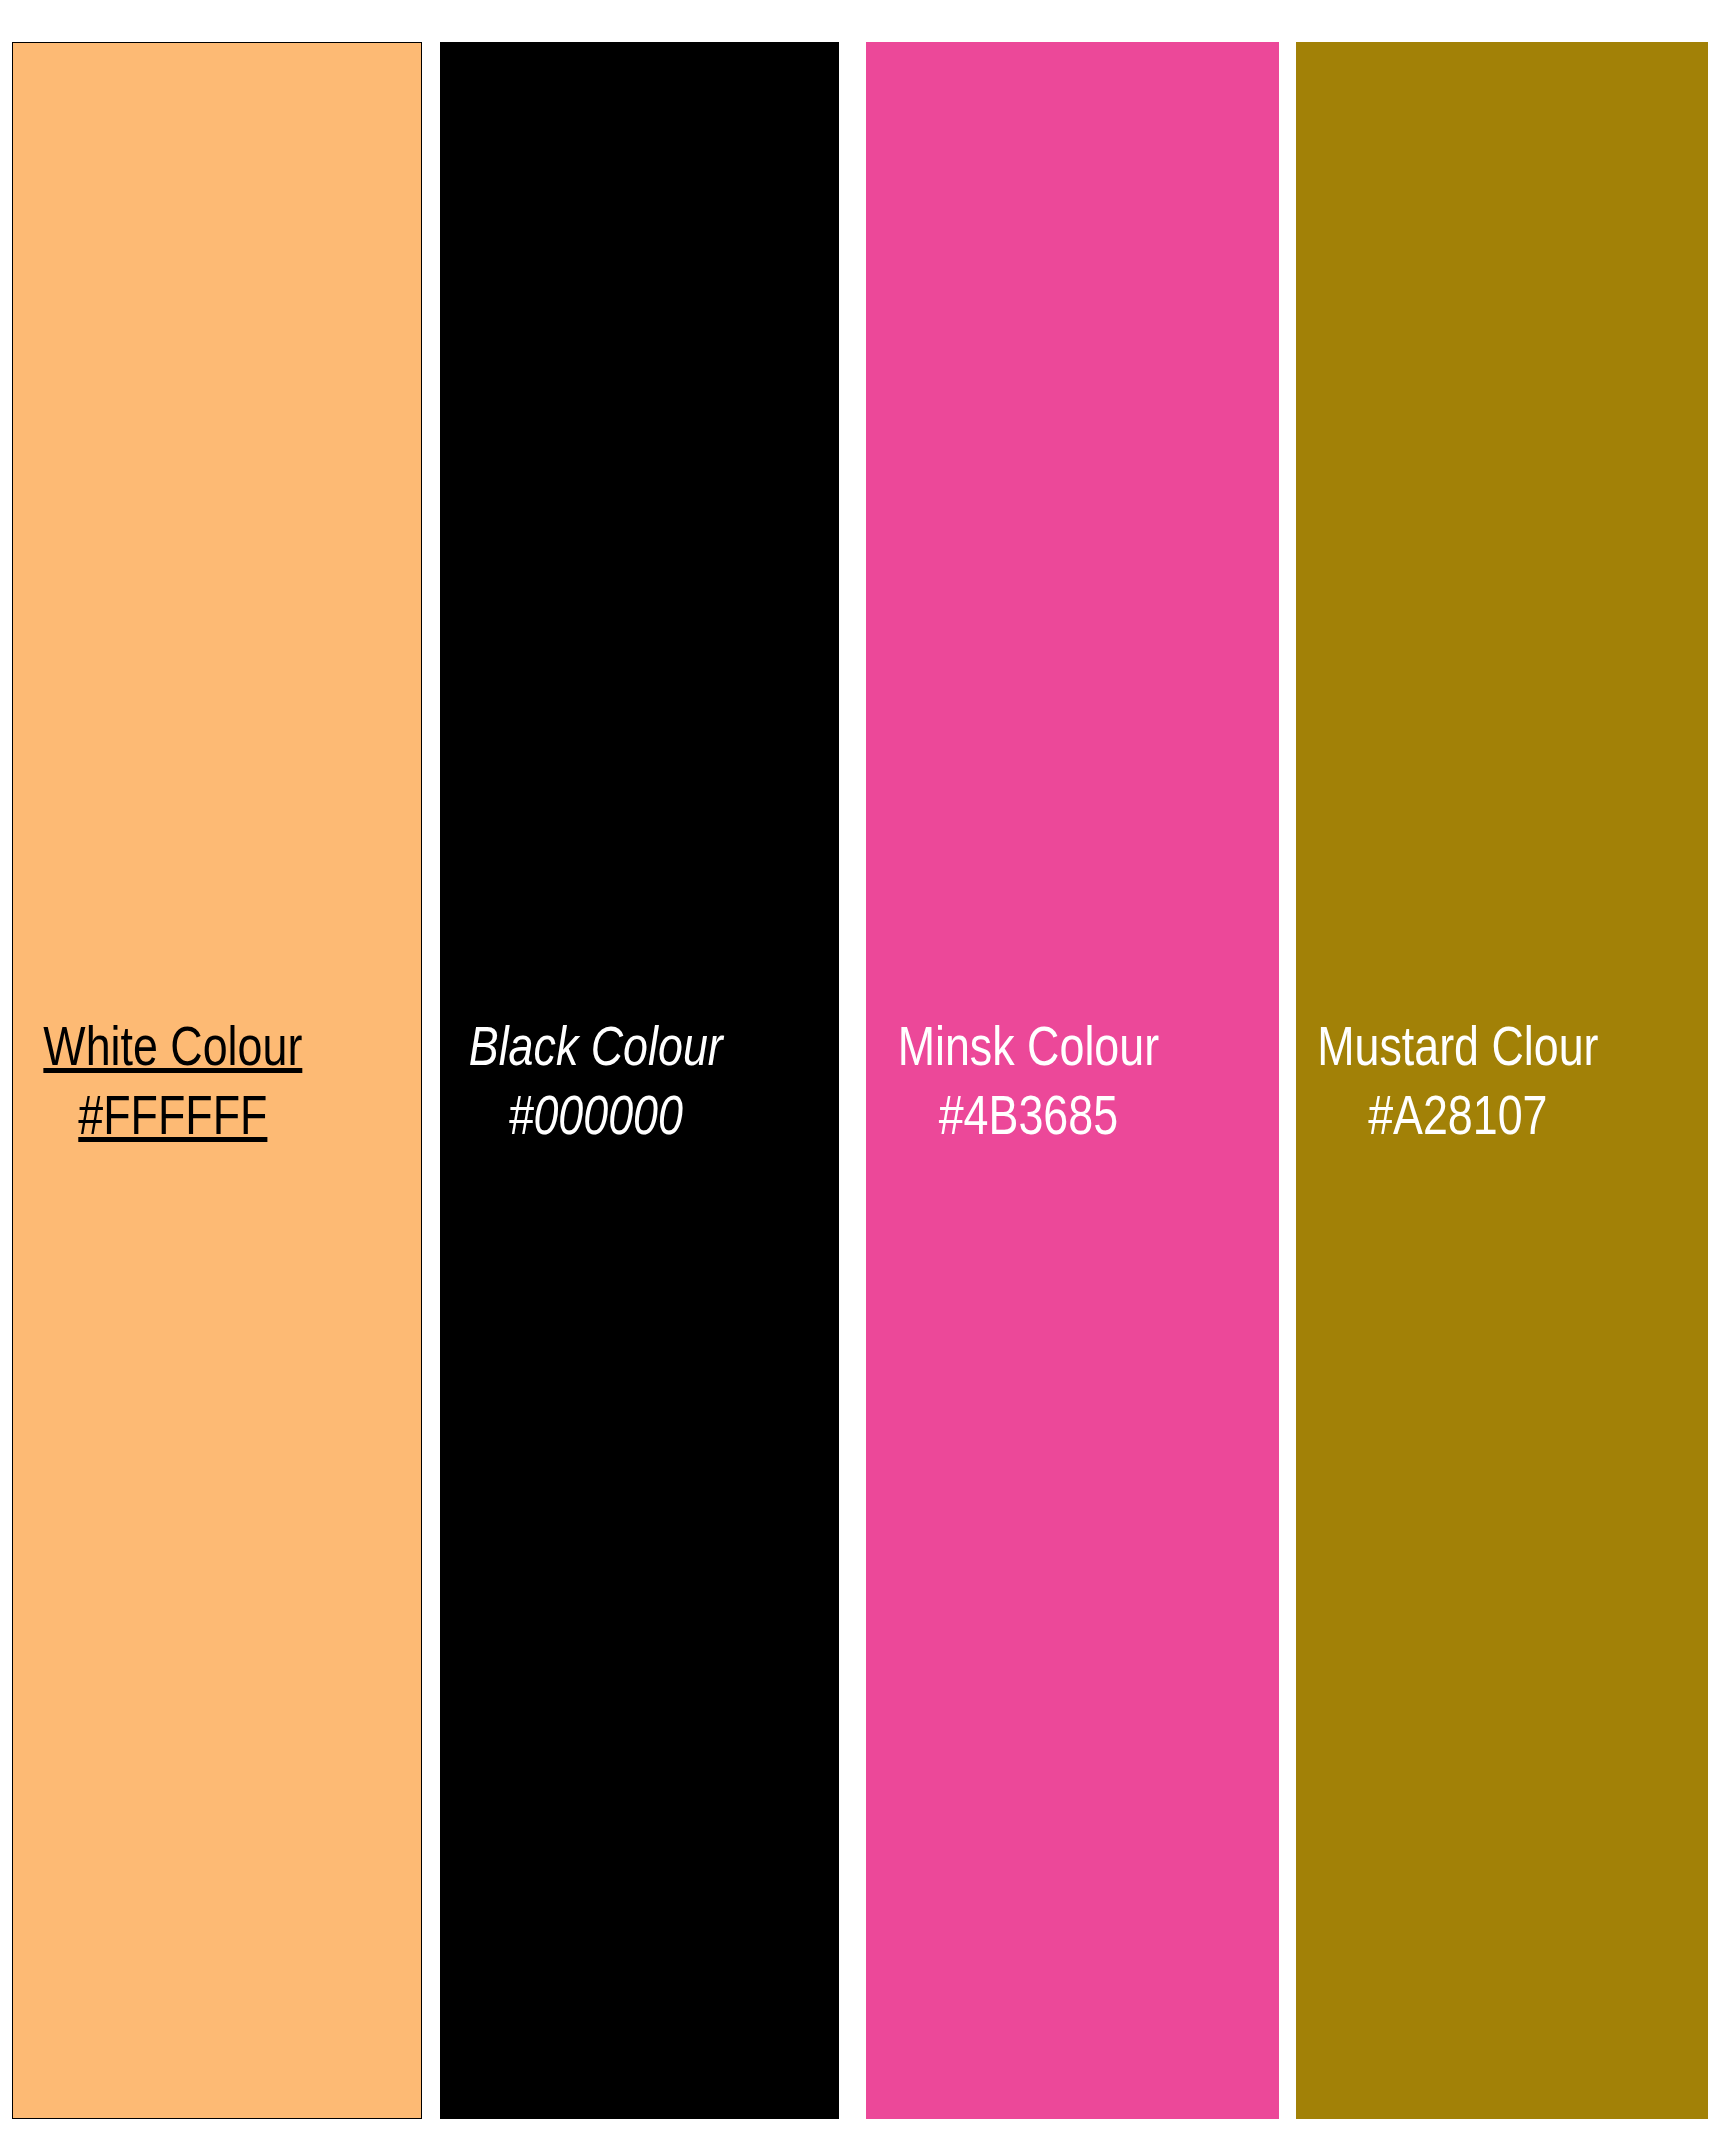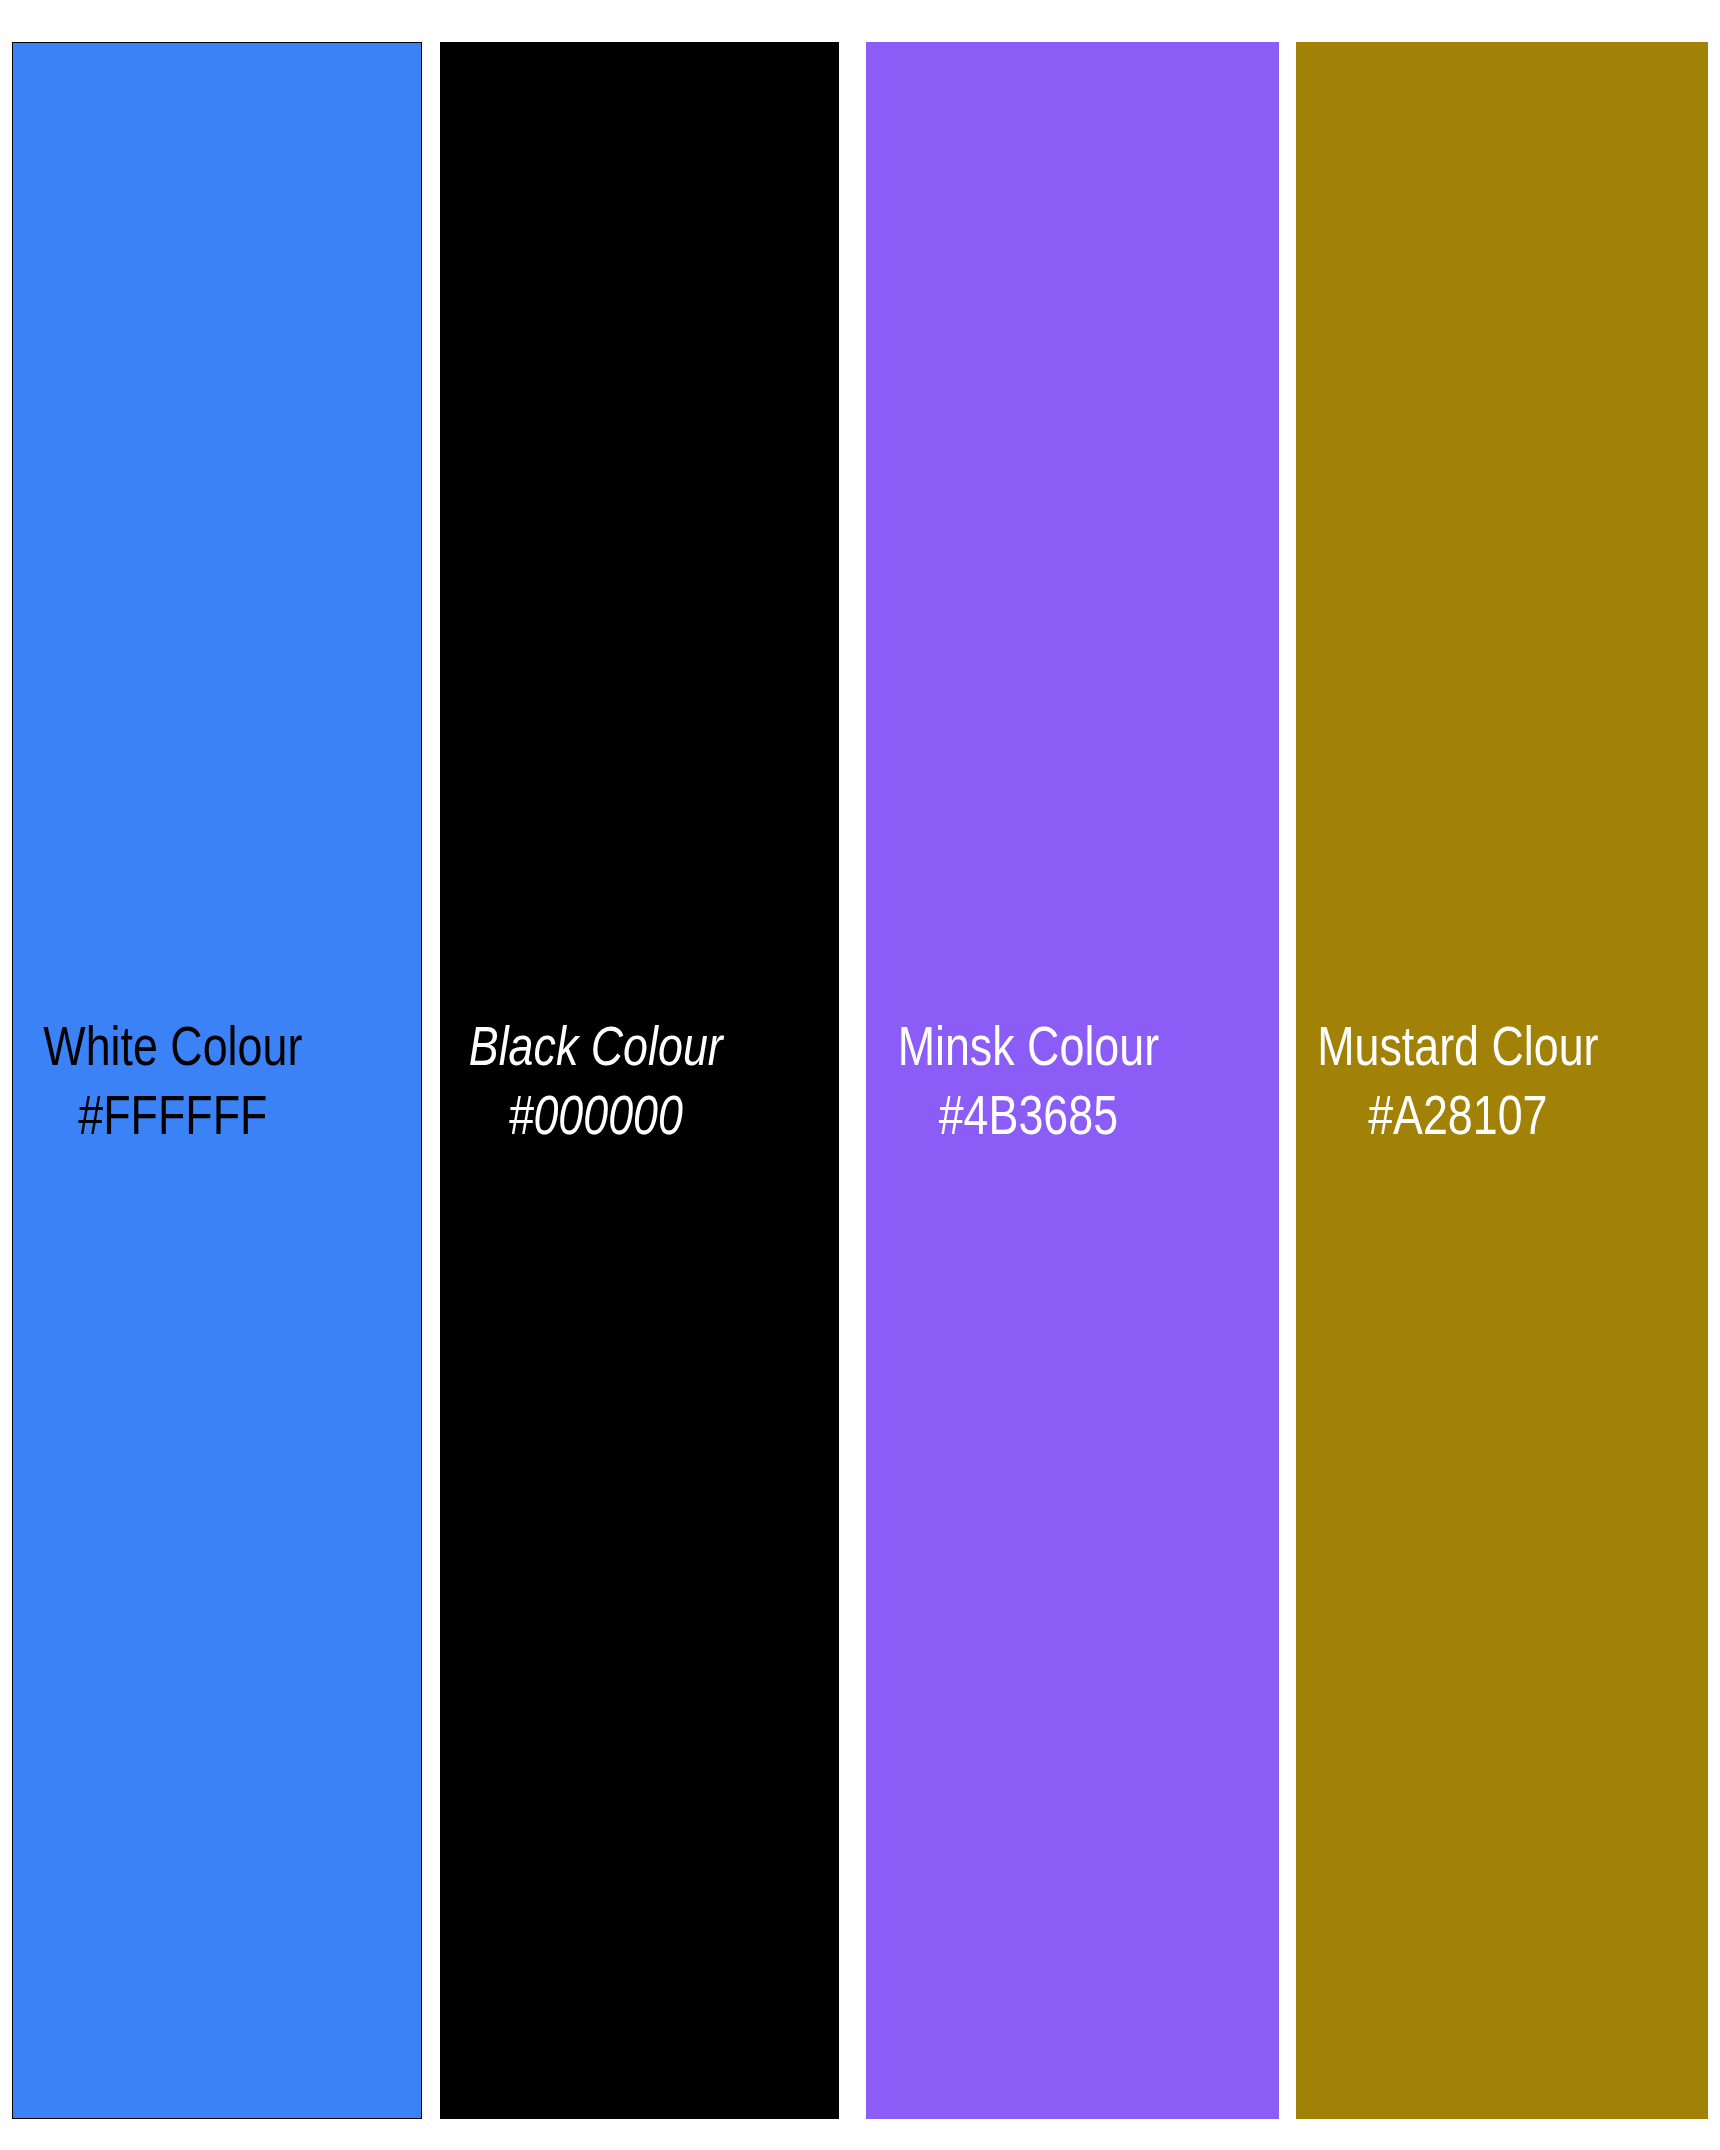--- a/index.html
+++ b/index.html
@@ -61,35 +61,35 @@
   }
 
   .label-name { margin-bottom: 12.4px; }
   .label-hex  { margin-top: 12.4px; }
 </style>
 </head>
 <body style="background: rgb(255, 255, 255);">
 
 <div id="palette">
 
-  <div class="swatch s0 bordered" style="background-color: #3b82f6; color: rgb(0, 0, 0); border-color: rgb(0, 0, 0);">
+  <div class="swatch s0 bordered" style="background-color: #fdba74; color: rgb(0, 0, 0); border-color: rgb(0, 0, 0); text-decoration: underline;">
     <div class="label-block">
       <span class="label-line label-name">White Colour</span>
       <span class="label-line label-hex">#FFFFFF</span>
     </div>
   </div>
 
   <div class="swatch s1" style="background-color: rgb(0, 0, 0); color: rgb(255, 255, 255);">
     <div class="label-block">
       <span class="label-line label-name">Black Colour</span>
       <span class="label-line label-hex">#000000</span>
     </div>
   </div>
 
-  <div class="swatch s2" style="background-color: #8b5cf6; color: rgb(255, 255, 255);">
+  <div class="swatch s2" style="background-color: #ec4899; color: rgb(255, 255, 255);">
     <div class="label-block">
       <span class="label-line label-name">Minsk Colour</span>
       <span class="label-line label-hex">#4B3685</span>
     </div>
   </div>
 
   <div class="swatch s3" style="background-color: rgb(162, 129, 7); color: rgb(255, 255, 255);">
     <div class="label-block">
       <span class="label-line label-name">Mustard Clour</span>
       <span class="label-line label-hex">#A28107</span>

